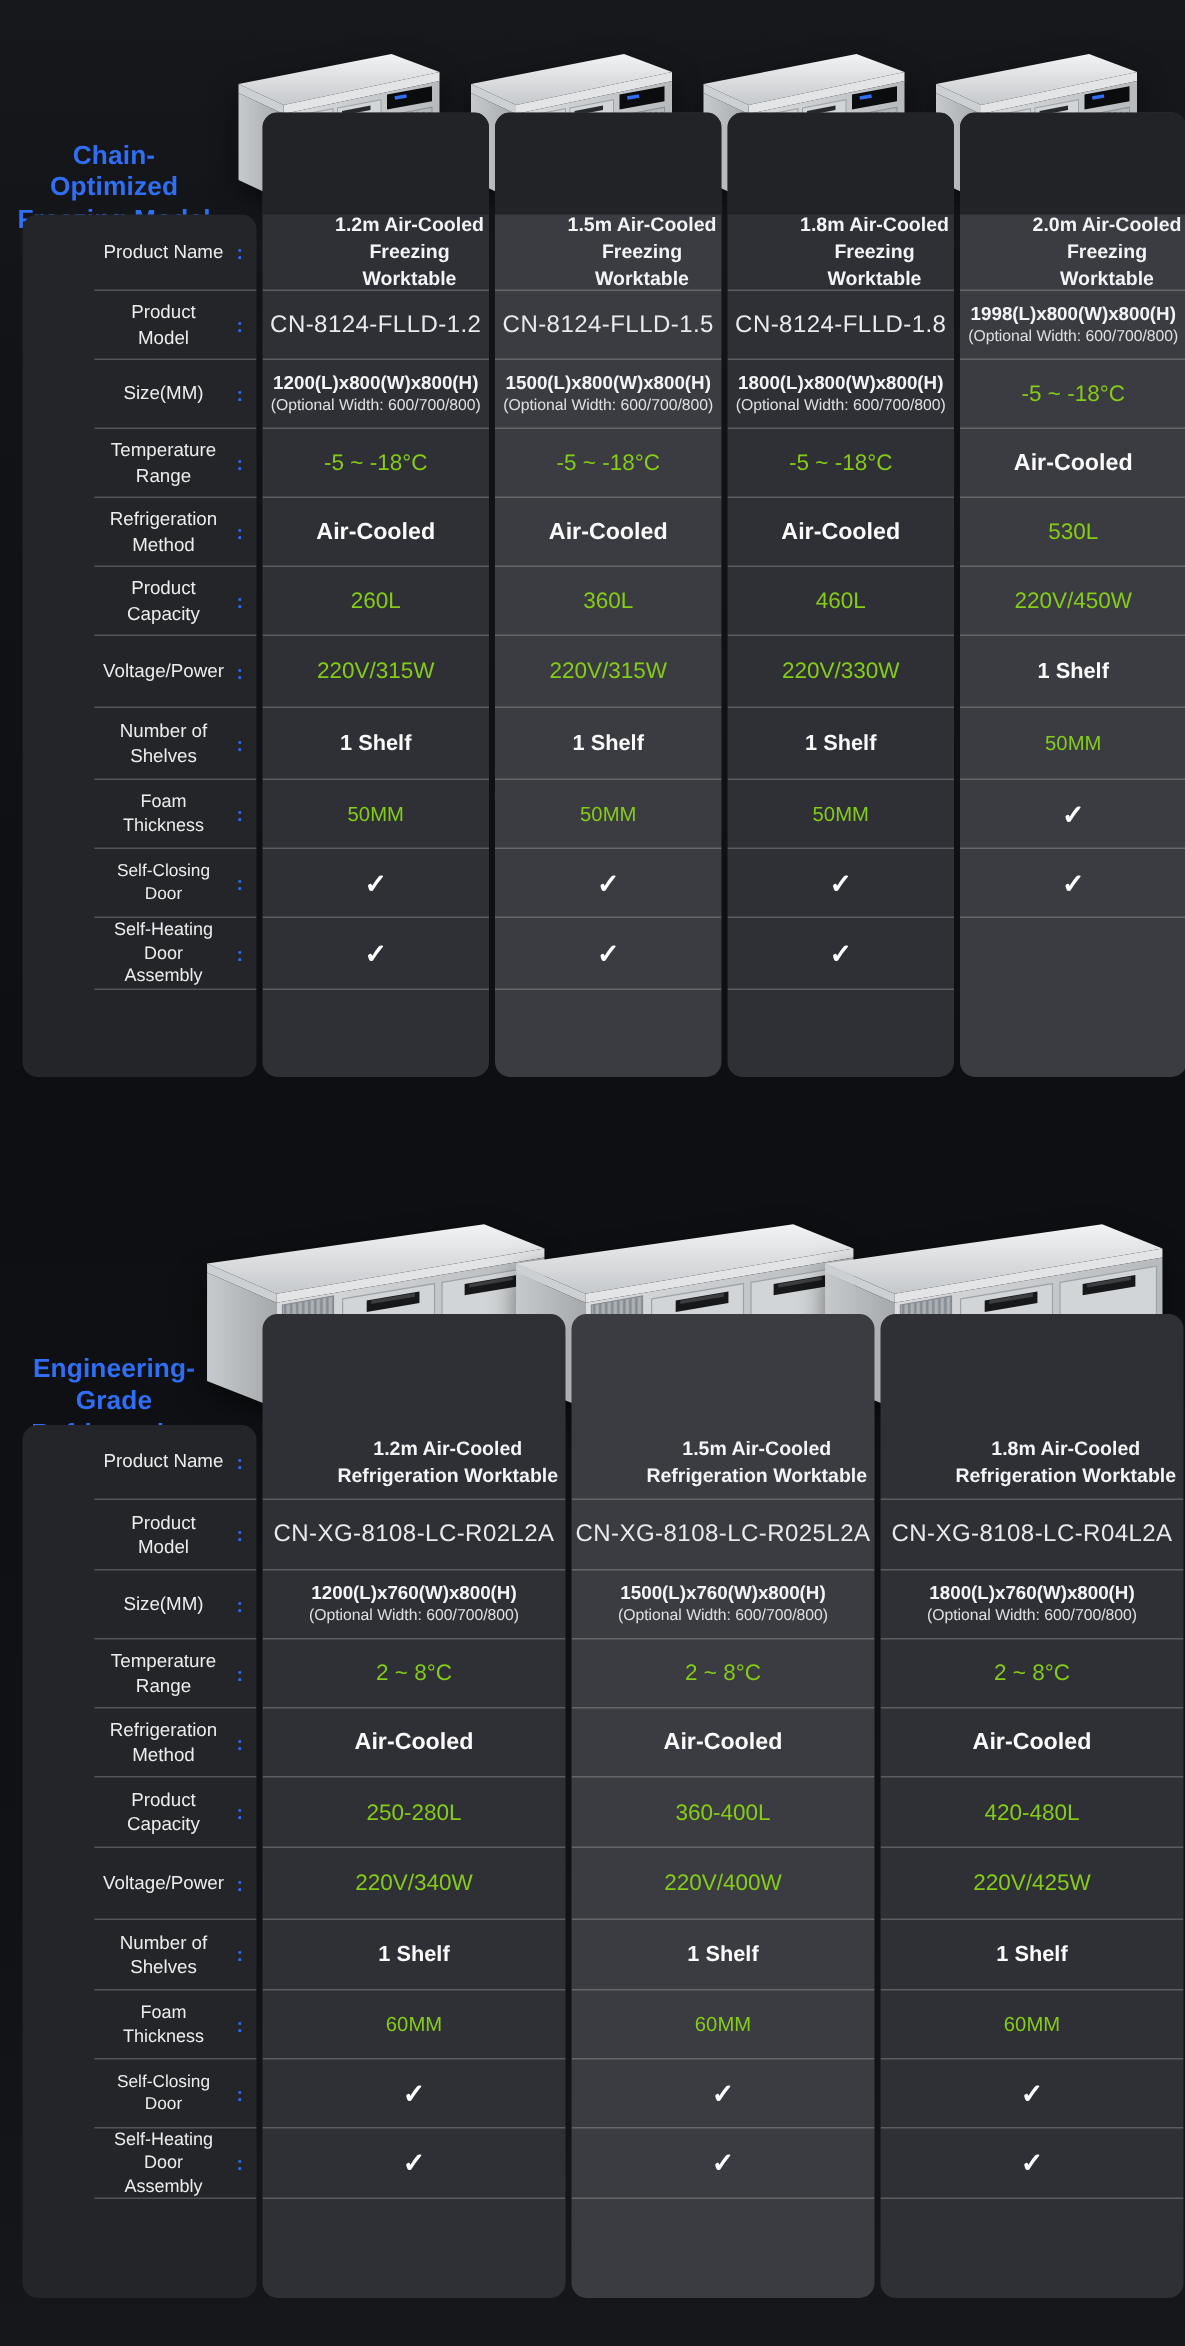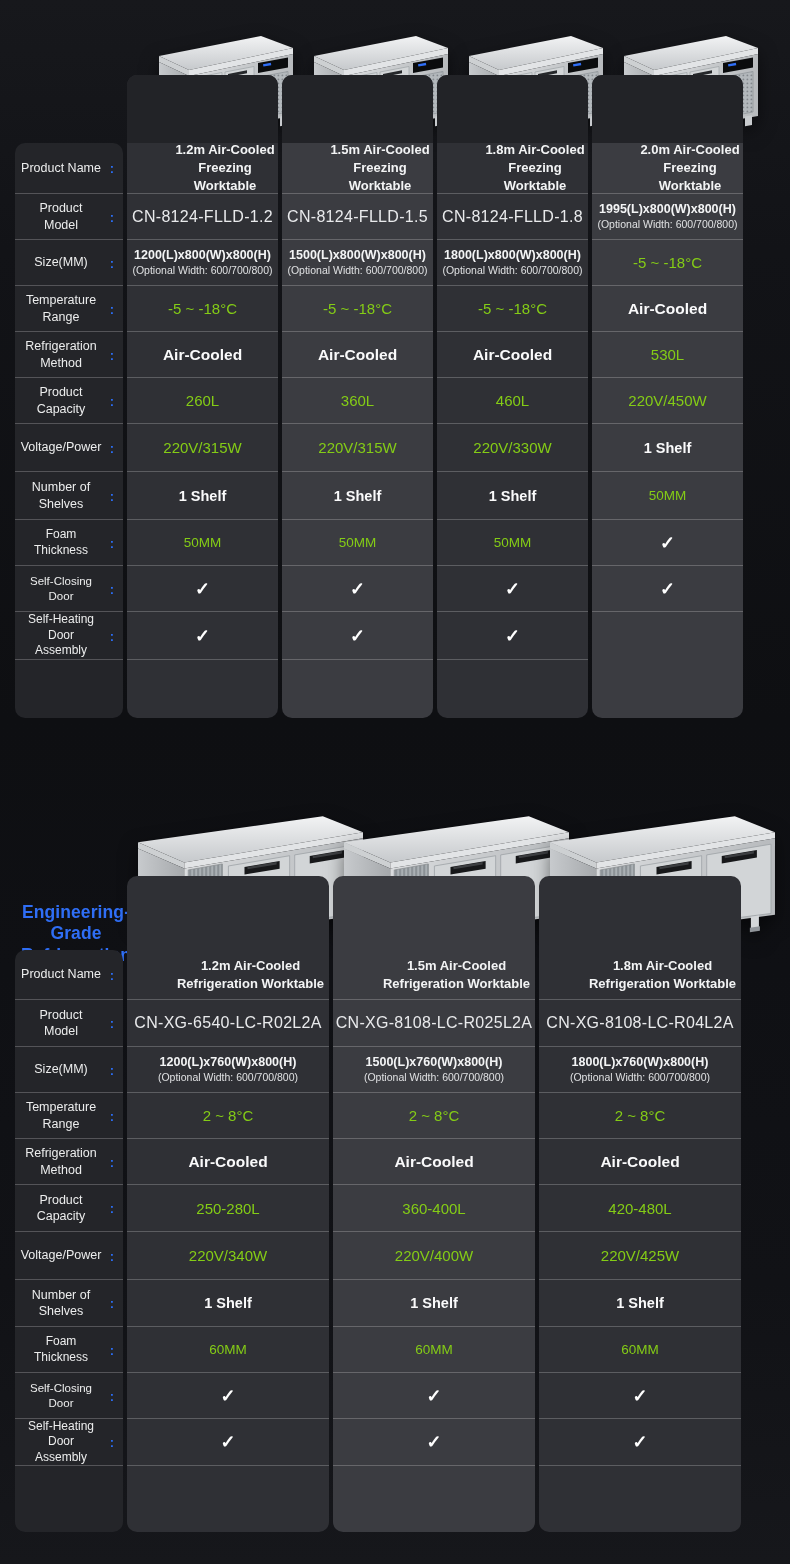--- a/index.html
+++ b/index.html
@@ -16,21 +16,21 @@
     position:absolute;text-align:center;font-weight:bold;font-size:17.5px;line-height:1.22;
     color:#2f6ef5;letter-spacing:.1px;
   }
   .sec-title span{display:block;}
 
   
   .grid{position:absolute;display:flex;align-items:flex-end;gap:4px;}
   .t1{top:75px;left:15px;width:750px;height:643px;}
   .t2{top:876px;left:15px;width:748px;height:656px;}
 
-  .labelcol{width:108px;flex:none;background:#242529;border-radius:10px;overflow:hidden;}
+  .labelcol{width:108px;flex:none;background:#242529;border-radius:10px;overflow:hidden;padding-left:48px;}
   .t1 .labelcol{height:575px;}
   .t2 .labelcol{height:582px;}
 
   .col{flex:none;border-radius:10px;overflow:hidden;display:flex;flex-direction:column;}
   .t1 .col{width:151px;height:643px;}
   .t2 .col{width:202px;height:656px;}
   .col.dark{background:#2f3035;}
   .col.light{background:#3b3c41;}
   .cap{flex:none;}
   .t1 .cap{height:68px;background:#222327;}
@@ -169,20 +169,24 @@
       <polygon points="105,139.5 115,138 115,142.6 105,144.1" fill="#90959a"></polygon>
       <polygon points="206,114 214,112.8 214,126.5 206,127.7" fill="#d4d7d9"></polygon>
       <polygon points="205,125 215,123.5 215,128.1 205,129.6" fill="#90959a"></polygon>
       <polygon points="60,134 67,132.8 67,143 60,144.2" fill="#b9bcbf"></polygon>
     </g>
   </defs>
 </svg>
 
 <div class="page">
 
+  <div class="sec-title" style="top:93px;left:6px;width:140px;">
+    <span>Chain-Optimized</span>
+    <span>Freezing Model</span>
+  </div>
 
   <svg class="unit u-t1" style="left:148px;" viewBox="0 0 150 124">
       <use href="#unit-freezer"></use>
     </svg>
   <svg class="unit u-t1" style="left:303px;" viewBox="0 0 150 124">
       <use href="#unit-freezer"></use>
     </svg>
   <svg class="unit u-t1" style="left:458px;" viewBox="0 0 150 124">
       <use href="#unit-freezer"></use>
     </svg>
@@ -347,21 +351,21 @@
     </div>
 
     <div class="col light">
       <div class="cap"></div>
       <div class="cells">
         <div class="cell name">
             <span>2.0m Air-Cooled</span>
             <span>Freezing Worktable</span>
           </div>
         <div class="cell size">
-            <span class="sz">1995(L)x800(W)x800(H)</span>
+            <span class="sz">1998(L)x800(W)x800(H)</span>
             <span class="szn">(Optional Width: 600/700/800)</span>
           </div>
         <div class="cell val">-5 ~ -18°C</div>
         <div class="cell strong">Air-Cooled</div>
         <div class="cell val">530L</div>
         <div class="cell val">220V/450W</div>
         <div class="cell strong" style="font-size:14.5px;">1 Shelf</div>
         <div class="cell val" style="font-size:13.5px;">50MM</div>
         <div class="cell check">✓</div>
         <div class="cell check">✓</div>
@@ -469,21 +473,21 @@
       </div>
     </div>
 
     <div class="col dark">
       <div class="cap"></div>
       <div class="cells">
         <div class="cell name">
             <span>1.2m Air-Cooled</span>
             <span>Refrigeration Worktable</span>
           </div>
-        <div class="cell model">CN-XG-6540-LC-R02L2A</div>
+        <div class="cell model">CN-XG-8108-LC-R02L2A</div>
         <div class="cell size">
             <span class="sz">1200(L)x760(W)x800(H)</span>
             <span class="szn">(Optional Width: 600/700/800)</span>
           </div>
         <div class="cell val">2 ~ 8°C</div>
         <div class="cell strong">Air-Cooled</div>
         <div class="cell val">250-280L</div>
         <div class="cell val">220V/340W</div>
         <div class="cell strong" style="font-size:14.5px;">1 Shelf</div>
         <div class="cell val" style="font-size:13.5px;">60MM</div>

